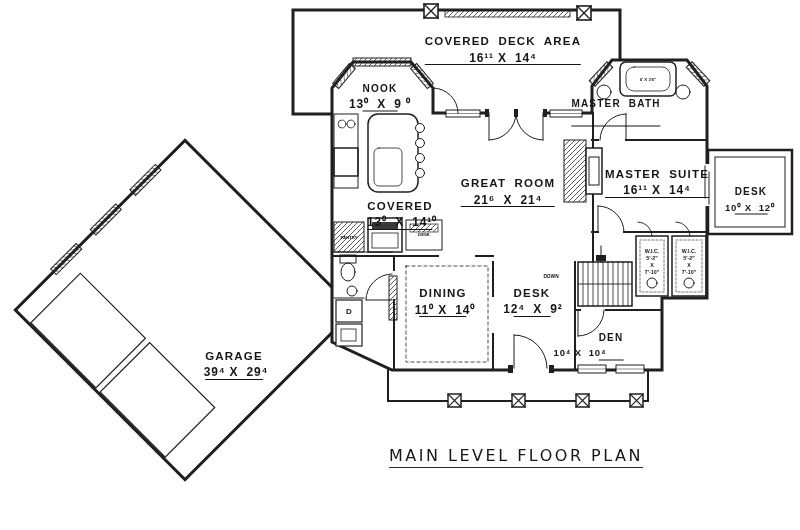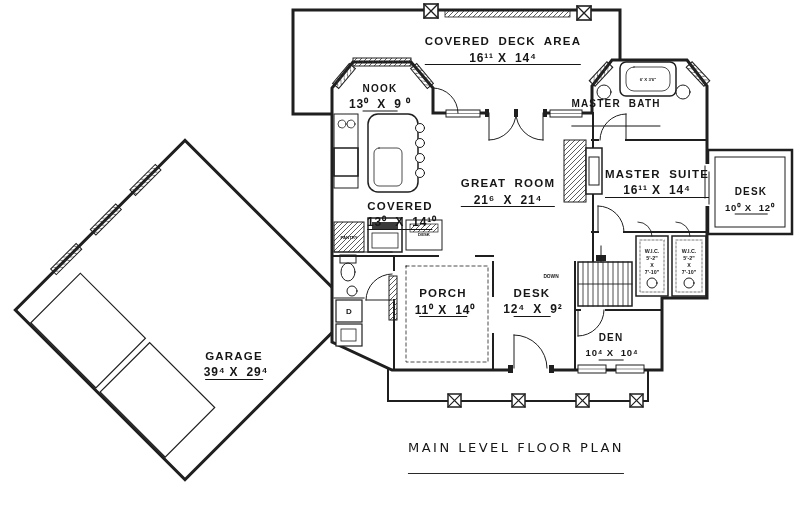--- a/index.html
+++ b/index.html
@@ -8,22 +8,22 @@
         font-family:"Liberation Sans",sans-serif;color:#1a1a1a}
   #plan svg{position:absolute;left:0;top:0}
   .lbl{position:absolute;transform:translate(-50%,-50%);font-weight:bold;white-space:pre;
        text-align:center;color:#161616}
   .room{font-size:11.5px;letter-spacing:1.2px;word-spacing:4px}
   .room .u{border-bottom:1.6px solid #161616;padding-bottom:17px}
   .sm{font-size:10px}
   .dims{font-size:12px;letter-spacing:0.8px}
   .tiny{font-size:5px;letter-spacing:0;font-weight:bold}
   .wic{font-size:5.3px;white-space:pre-line;line-height:1.3;font-weight:bold}
-  .title{font-size:13px;font-weight:normal;letter-spacing:2.5px;
-         font-family:"DejaVu Sans",sans-serif;border-bottom:1.2px solid #2a2a2a;padding-bottom:18px}
+  .title{font-size:16px;font-weight:normal;letter-spacing:2.5px;
+         font-family:"DejaVu Sans",sans-serif;border-bottom:1.2px solid #2a2a2a;padding-bottom:2px}
 </style>
 </head>
 <body>
 
 <div id="plan">
 
 <svg width="800" height="530" viewBox="0 0 800 530">
   <defs>
     <pattern id="hatch" width="5" height="5" patternUnits="userSpaceOnUse">
       <path d="M0,5 L5,0" stroke="#333" stroke-width="0.8"></path>
@@ -204,28 +204,28 @@
 
 <div class="lbl room" style="left:657px;top:174px"><span class="u">MASTER SUITE</span></div>
 <div class="lbl dims" style="left:657px;top:190px">16¹¹ X  14⁴</div>
 
 <div class="lbl room sm" style="left:751px;top:191px"><span class="u">DESK</span></div>
 <div class="lbl dims" style="left:750px;top:207px;font-size:9.5px">10⁰ X  12⁰</div>
 
 <div class="lbl room" style="left:400px;top:206px"><span class="u">COVERED</span></div>
 <div class="lbl dims" style="left:402px;top:221px;font-size:12px">13⁰  X  14¹⁰</div>
 
-<div class="lbl room" style="left:443px;top:293px"><span class="u">PORCH</span></div>
+<div class="lbl room" style="left:443px;top:293px"><span class="u">DINING</span></div>
 <div class="lbl dims" style="left:445px;top:309px">11⁰ X  14⁰</div>
 
 <div class="lbl room" style="left:532px;top:293px"><span class="u">DESK</span></div>
 <div class="lbl dims" style="left:533px;top:309px">12⁴  X  9²</div>
 
 <div class="lbl room sm" style="left:611px;top:337px"><span class="u">DEN</span></div>
-<div class="lbl dims" style="left:612px;top:352px;font-size:9.5px">10⁴ X  10⁴</div>
+<div class="lbl dims" style="left:580px;top:352px;font-size:9.5px">10⁴ X  10⁴</div>
 
 <div class="lbl room" style="left:234px;top:356px"><span class="u">GARAGE</span></div>
 <div class="lbl dims" style="left:236px;top:372px">39⁴ X  29⁴</div>
 
 
 <div class="lbl wic" style="left:652px;top:262px">W.I.C.
 5'-2"
 X
 7'-10"</div>
 <div class="lbl wic" style="left:689px;top:262px">W.I.C.

